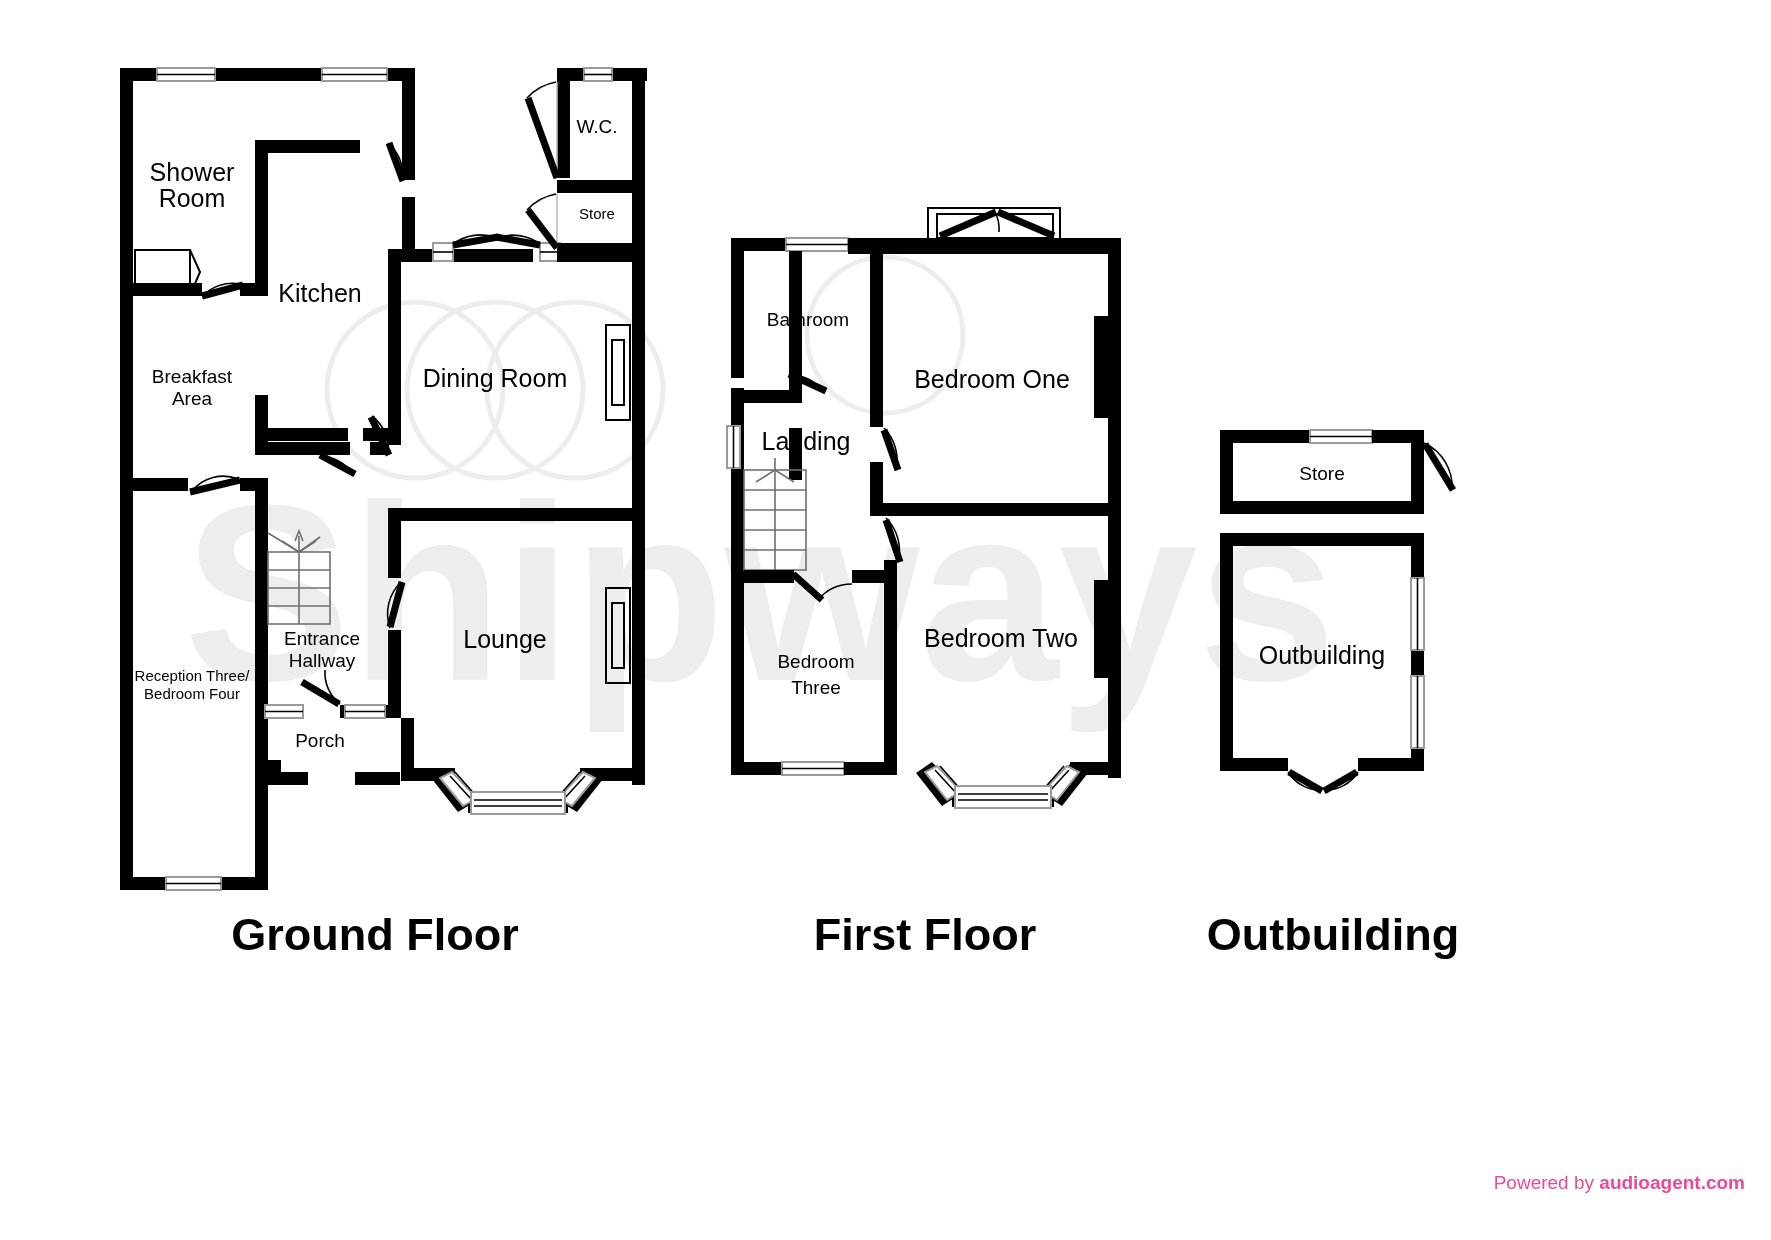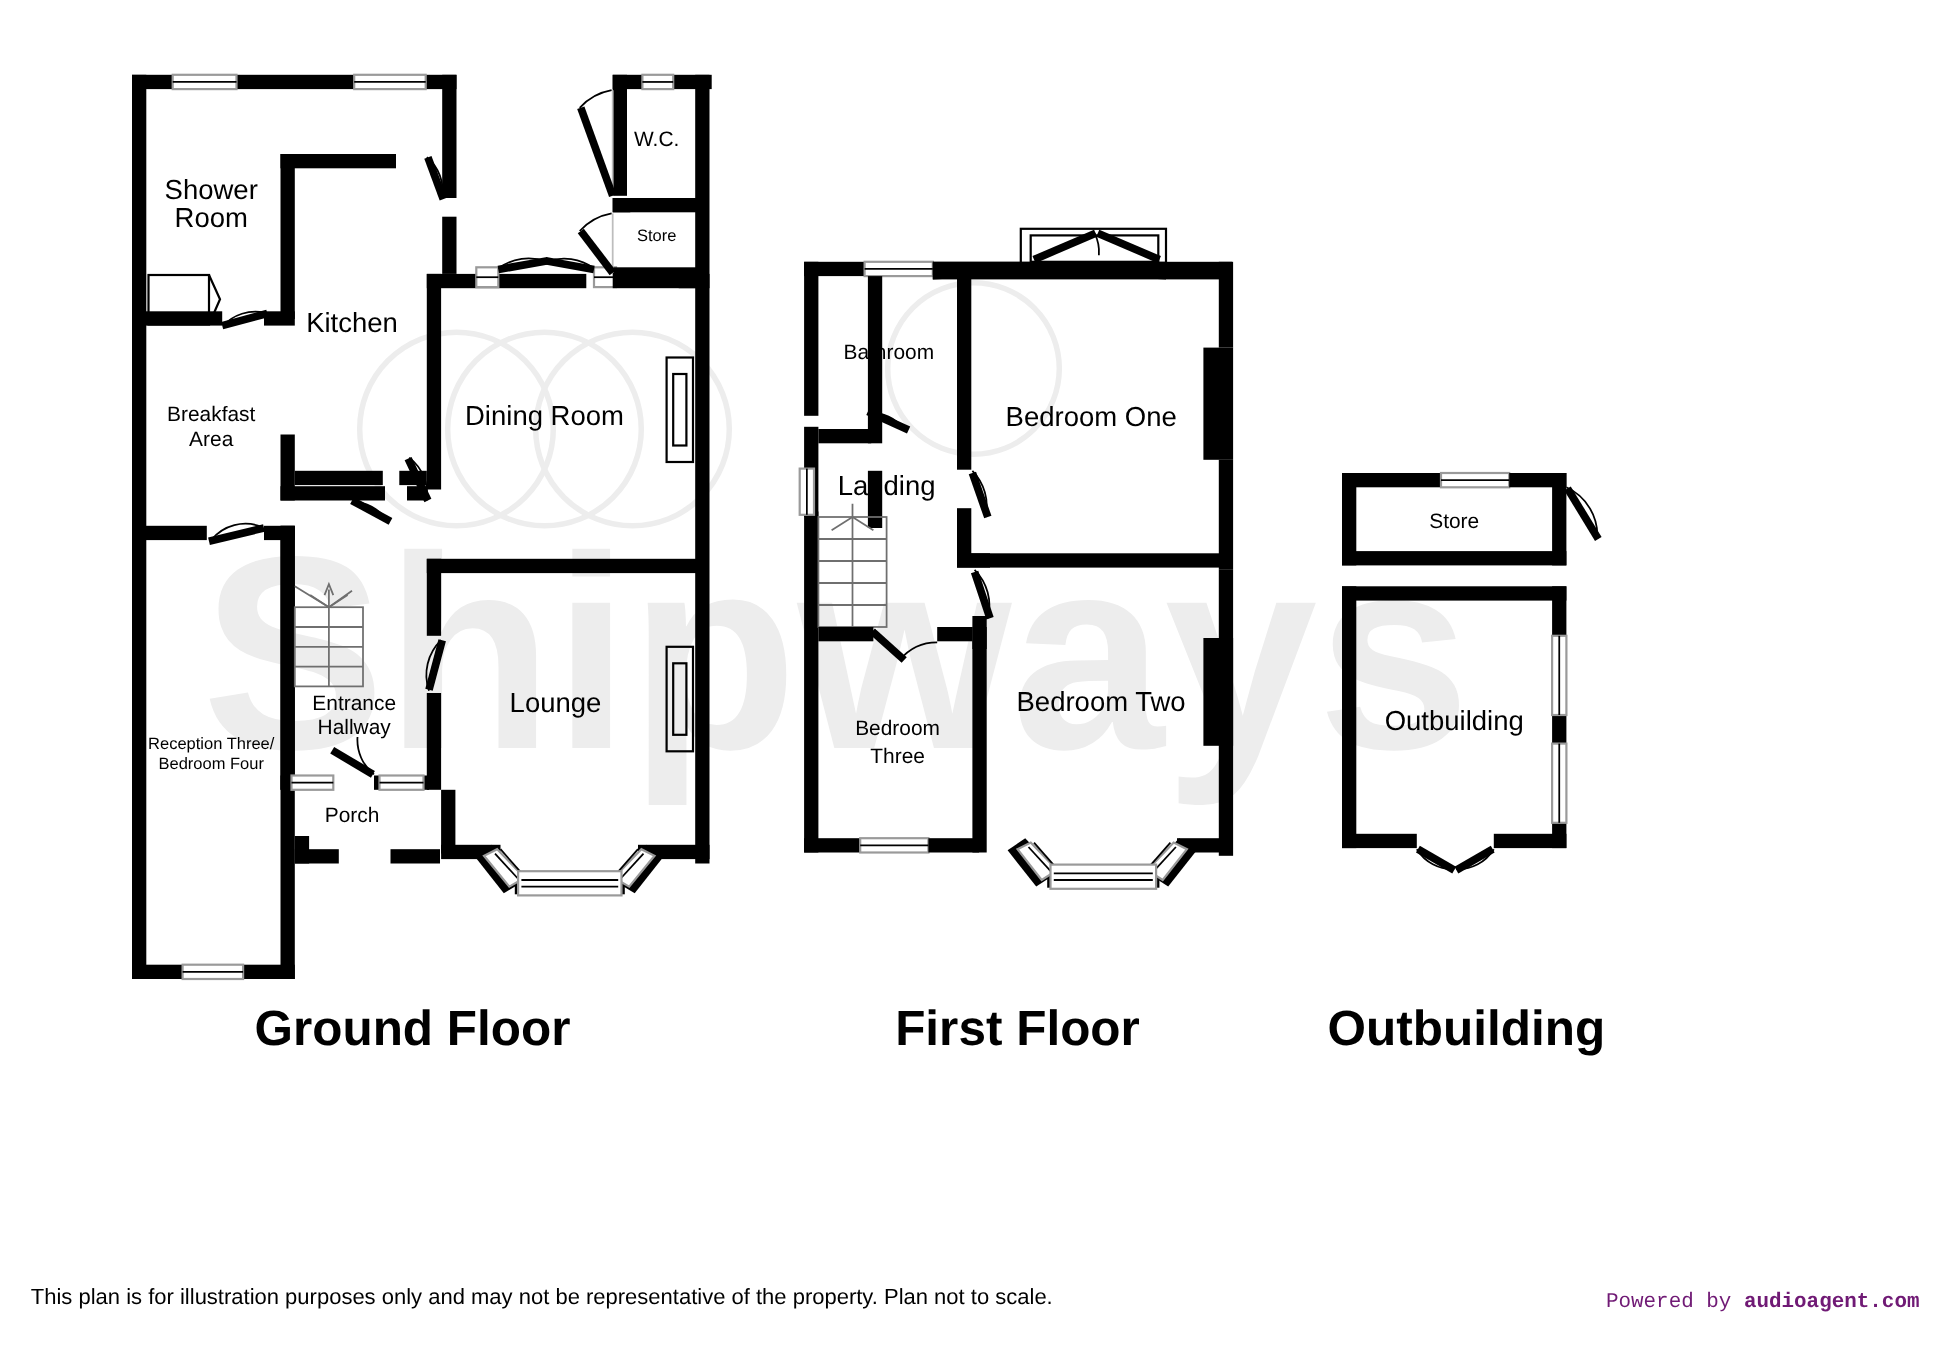--- a/index.html
+++ b/index.html
@@ -66,22 +66,22 @@
     font-size: 20px;
     color: #000000;
     font-family: "Liberation Sans", sans-serif;
     white-space: nowrap;
   }
   .footer-brand {
     position: absolute;
     right: 26px;
     top: 1172px;
     font-size: 19px;
-    color: #701a75;
-    font-family: Liberation Mono, monospace;
+    color: #ec4899;
+    font-family: Liberation Sans, sans-serif;
     white-space: nowrap;
     text-align: right;
   }
   .footer-brand b { font-weight: bold; }
 </style>
 </head>
 <body>
 
 <div id="plan-root">
 
@@ -450,16 +450,15 @@
       </g>
 
       <text class="roomlabel small" x="1322" y="475">Store</text>
       <text class="roomlabel" x="1322" y="657">Outbuilding</text>
 
       <text class="floorlabel" x="1333" y="950">Outbuilding</text>
     </g>
 
   </svg>
 
-  <div class="footer-note">This plan is for illustration purposes only and may not be representative of the property. Plan not to scale.</div>
   <div class="footer-brand"><span>Powered by </span><b>audioagent.com</b></div>
 
 </div>
 
 </body></html>

